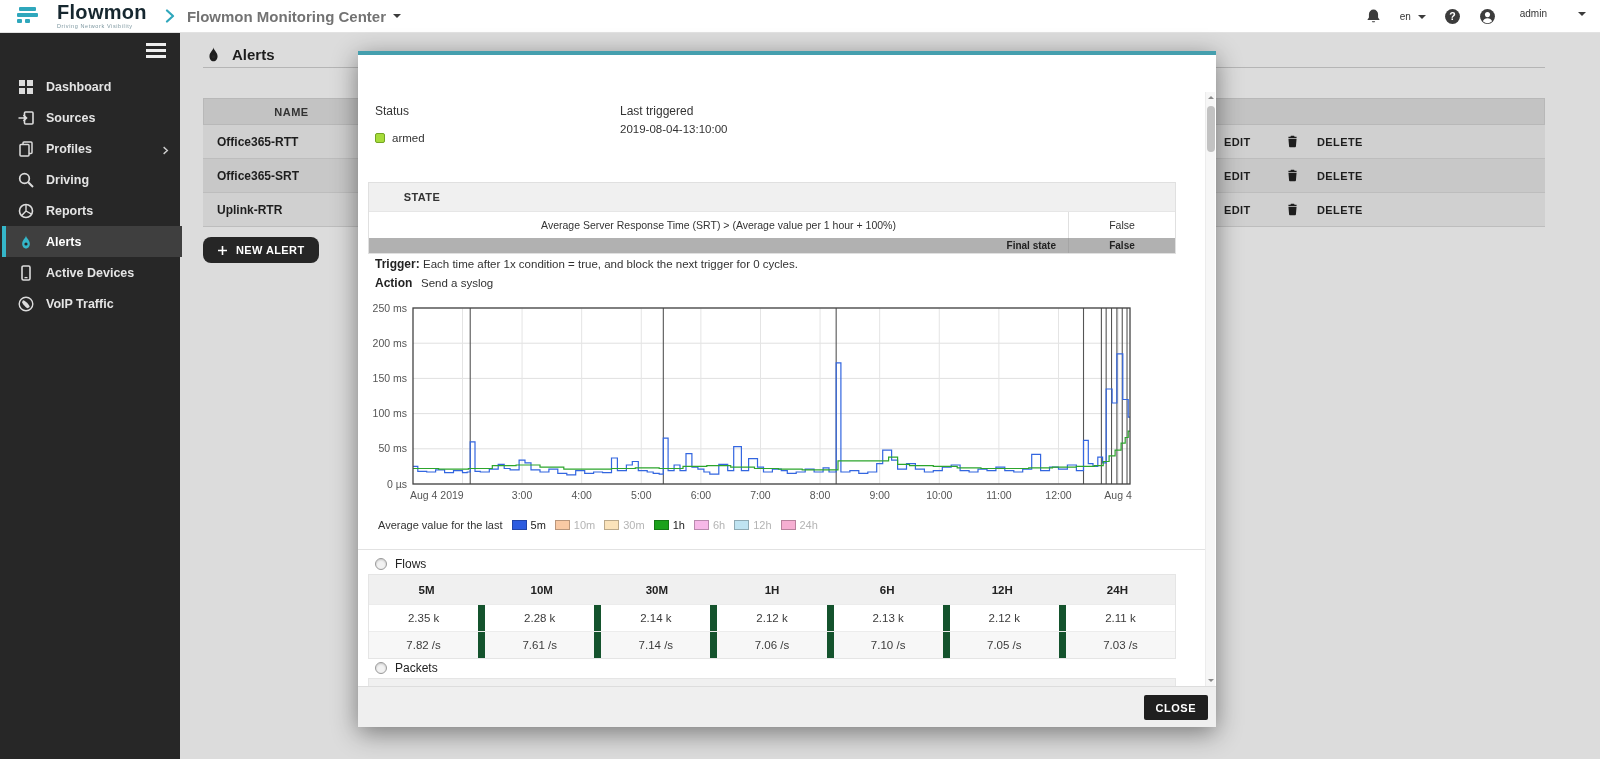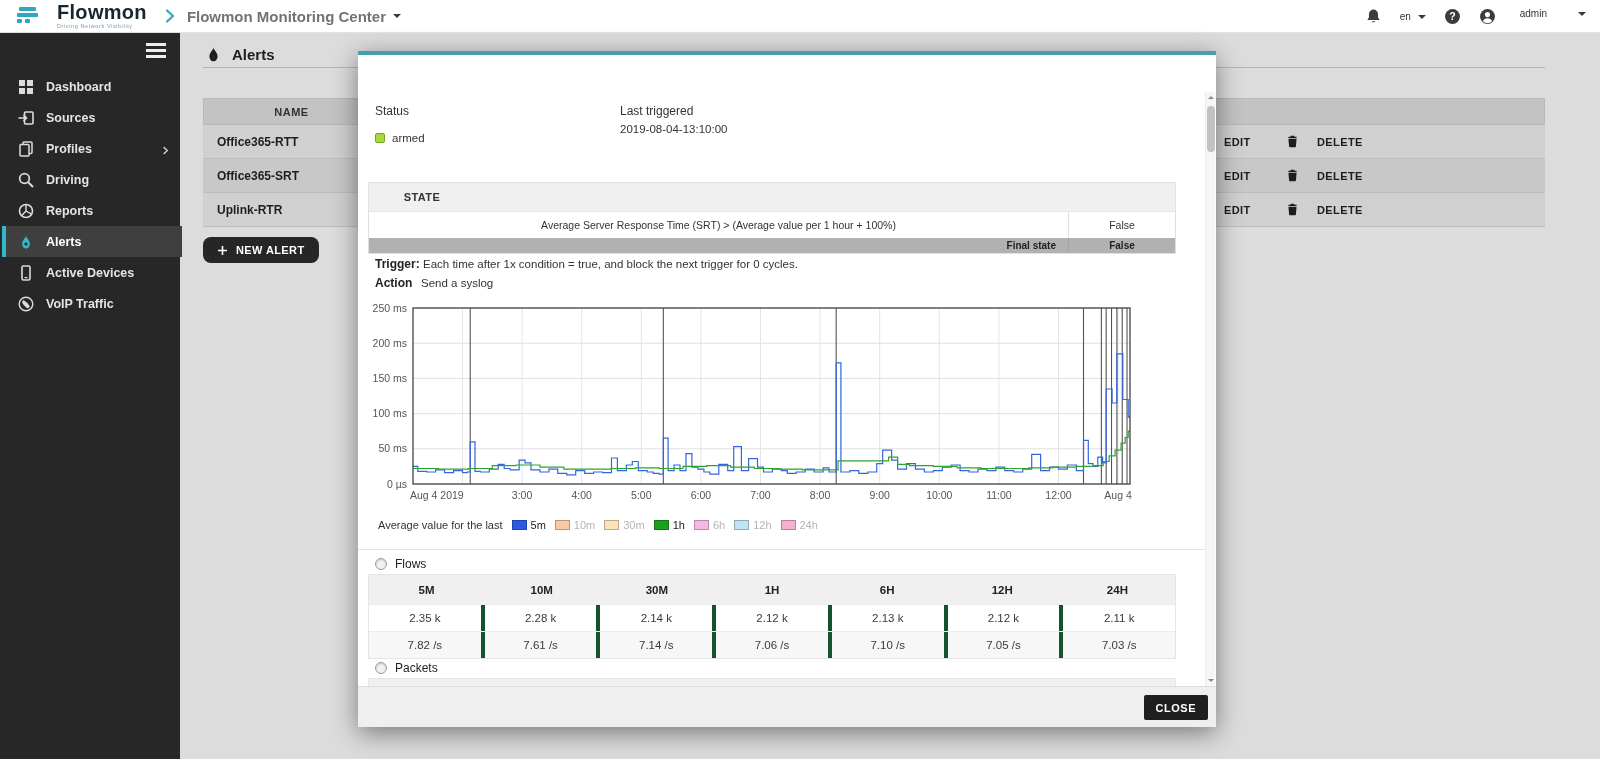--- a/index.html
+++ b/index.html
@@ -103,21 +103,21 @@
   .radio-row{position:absolute;left:17px;display:flex;align-items:center;gap:8px;cursor:pointer}
   .radio{width:12px;height:12px;border-radius:50%;border:1px solid #9a9a9a;background:#f2f2f2;
          box-shadow:inset 0 1px 2px rgba(0,0,0,.18)}
   .radio-lab{font-size:12px;color:#222}
   .stats{position:absolute;left:10px;width:808px;border:1px solid #e5e5e5}
   .st-head{height:29px;background:#f0f0f0;display:flex}
   .st-head .cell{font-weight:bold;font-size:11.5px;color:#222}
   .st-row{height:27px;background:#fff;display:flex;border-top:1px solid #ececec}
   .st-row.alt{background:#f7f7f7}
   .cell{flex:1;display:flex;align-items:center;justify-content:center;font-size:11.5px;color:#3a3a3a}
-  .st-row .cell{border-left:4px solid #14532d}
+  .st-row .cell{border-left:7px solid #14532d}
   .st-row .cell:first-child{border-left:none}
 
   svg.chart{position:absolute;left:12px;top:207px}
   svg text{font-family:"Liberation Sans",sans-serif}
 </style>
 </head>
 <body>
 
 <div class="topbar">
   <div class="logo-wrap">

